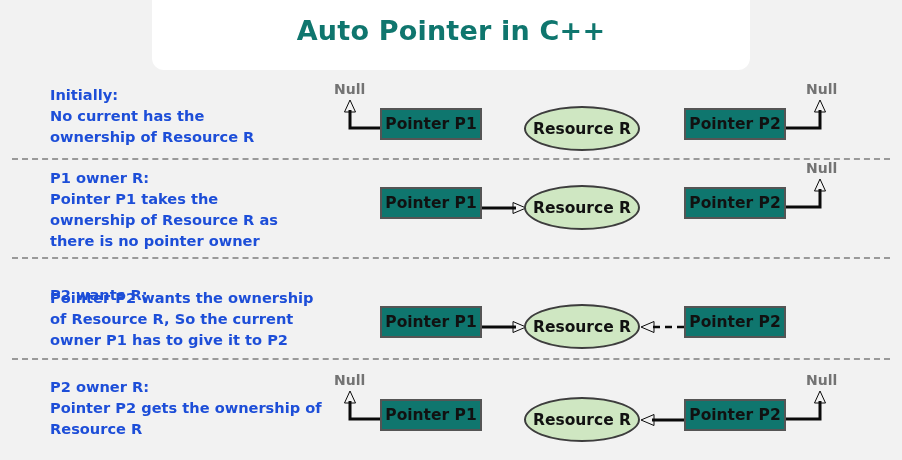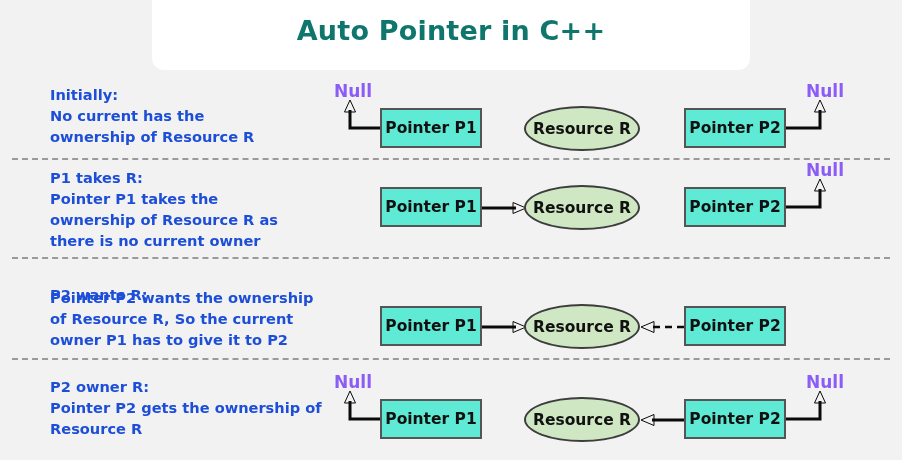--- a/index.html
+++ b/index.html
@@ -57,22 +57,22 @@
     left: 12px;
     width: 878px;
     height: 0;
     border-top: 2px dashed #9a9a9a;
   }
 
   
   .ptr-box {
     position: absolute;
     width: 102px;
-    height: 40px;
-    background: #5eead4;
+    height: 32px;
+    background: #0f766e;
     border: 2px solid #555555;
     box-sizing: border-box;
     display: flex;
     align-items: center;
     justify-content: center;
     font-size: 15.5px;
     font-weight: 700;
     color: #111111;
   }
   .res-ellipse {
@@ -85,23 +85,23 @@
     border-radius: 50%;
     display: flex;
     align-items: center;
     justify-content: center;
     font-size: 15.5px;
     font-weight: 700;
     color: #111111;
   }
   .null-label {
     position: absolute;
-    font-size: 17px;
-    font-weight: 700;
-    color: #8b5cf6;
+    font-size: 14px;
+    font-weight: 700;
+    color: #737373;
   }
   .arrow-svg {
     position: absolute;
     overflow: visible;
   }
   .arrow-svg path, .arrow-svg line {
     stroke: #0a0a0a;
     fill: none;
   }
 </style>
@@ -134,24 +134,24 @@
   <svg class="arrow-svg" style="left:786px; top:98px; width:46px; height:36px;" viewBox="0 0 46 36">
     <path d="M 0 30 L 34 30 L 34 12" stroke-width="3"></path>
     <path d="M 34 2 L 28.5 14 L 39.5 14 Z" fill="#0a0a0a" stroke="none"></path>
   </svg>
 </div>
 
 <div class="separator" style="top:158px;"></div>
 
 <div class="row" style="top:0;">
 
-  <div class="row-desc" style="top:167px;">P1 takes R:</div>
+  <div class="row-desc" style="top:167px;">P1 owner R:</div>
   <div class="row-desc" style="top:188px;">Pointer P1 takes the
 ownership of Resource R as
-there is no current owner</div>
+there is no pointer owner</div>
 
   <div class="ptr-box" style="left:380px; top:187px;">Pointer P1</div>
 
   <svg class="arrow-svg" style="left:482px; top:200px; width:46px; height:16px;" viewBox="0 0 46 16">
     <path d="M 0 8 L 34 8" stroke-width="3"></path>
     <path d="M 44 8 L 31 2.5 L 31 13.5 Z" fill="#0a0a0a" stroke="none"></path>
   </svg>
 
   <div class="res-ellipse" style="left:524px; top:185px;">Resource R</div>
 

